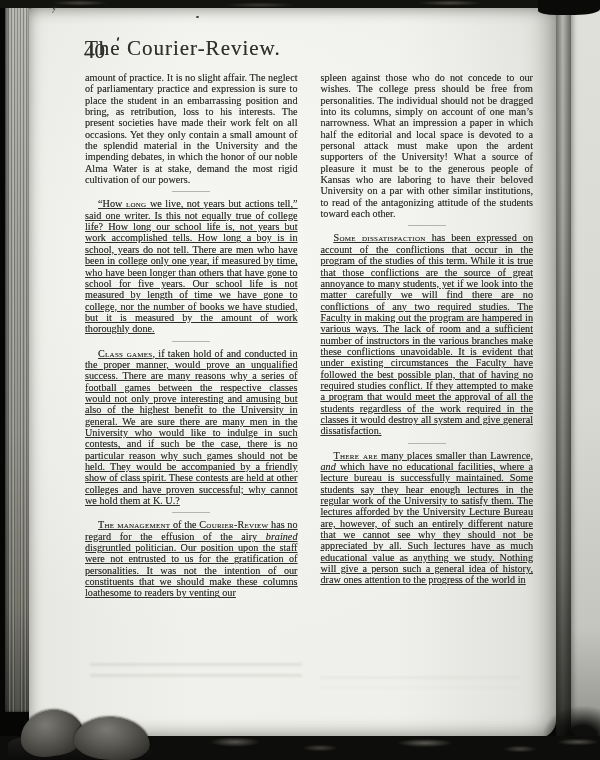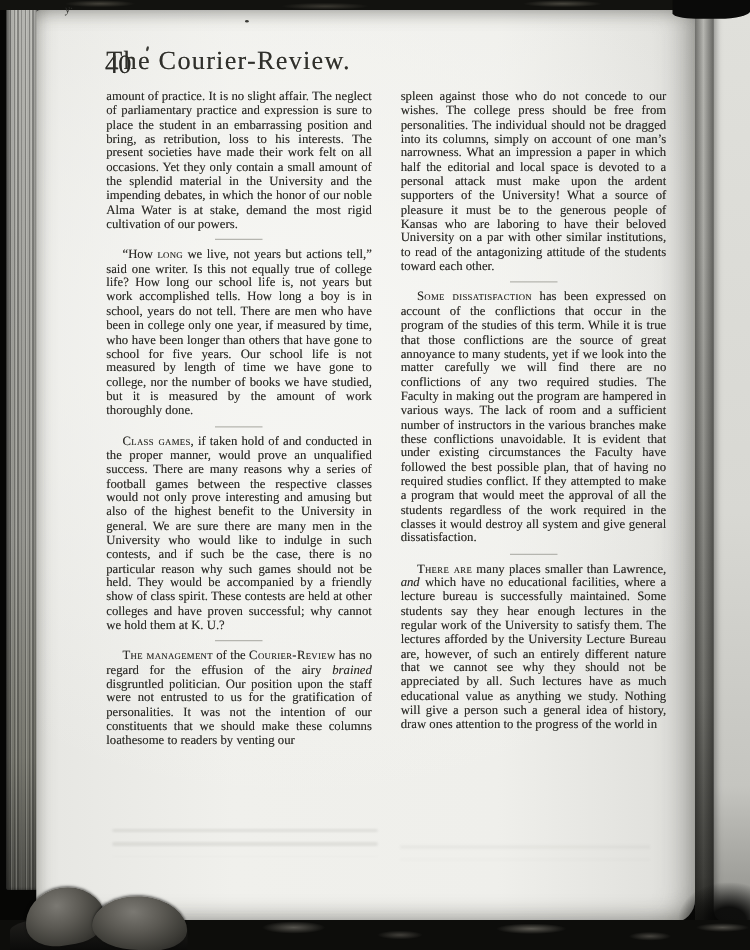--- a/index.html
+++ b/index.html
@@ -78,21 +78,21 @@
     background:radial-gradient(ellipse at 50% 50%, rgba(10,10,9,.8), rgba(10,10,9,0) 70%);}
   
   .folio{position:absolute;left:84px;top:39px;font-size:21px;color:#2a2a26;z-index:2;
     text-shadow:0 0 .4px rgba(42,42,38,.6);}
   .masthead{position:absolute;left:85px;top:36px;width:448px;text-align:left;
     font-size:21px;letter-spacing:1px;color:#30302b;z-index:2;text-shadow:0 0 .4px rgba(48,48,43,.55);}
   .columns{position:absolute;left:85px;top:72px;width:448px;display:flex;gap:23px;z-index:2;}
   .col{width:220px;}
   p.para{margin:0;font-size:10.2px;line-height:11.35px;text-align:justify;color:#2e2d29;
     text-shadow:0 0 .35px rgba(46,45,41,.55);}
-  p.para.indent{text-indent:13px;}
+  p.para.indent{text-indent:13px;text-decoration:underline;}
   .sc{font-variant:small-caps;letter-spacing:.25px;}
   .it{font-style:italic;}
   .divider{width:38px;height:0;border-top:1px solid #b5b5af;margin:6px auto;}
   .ghost{position:absolute;z-index:2;filter:blur(.8px);opacity:.5;
     background:repeating-linear-gradient(to bottom, rgba(112,112,106,.26) 0 3px, rgba(0,0,0,0) 3px 11px);}
   .ghost.g-left{left:90px;top:663px;width:212px;height:22px;}
   .ghost.g-right{left:320px;top:676px;width:200px;height:12px;opacity:.22;}
   .pen-mark{position:absolute;left:52px;top:2px;font-size:9px;font-style:italic;color:#2b2b28;
     transform:rotate(-8deg);z-index:4;}
   .speck{position:absolute;background:#3a3a35;border-radius:50%;z-index:2;}

